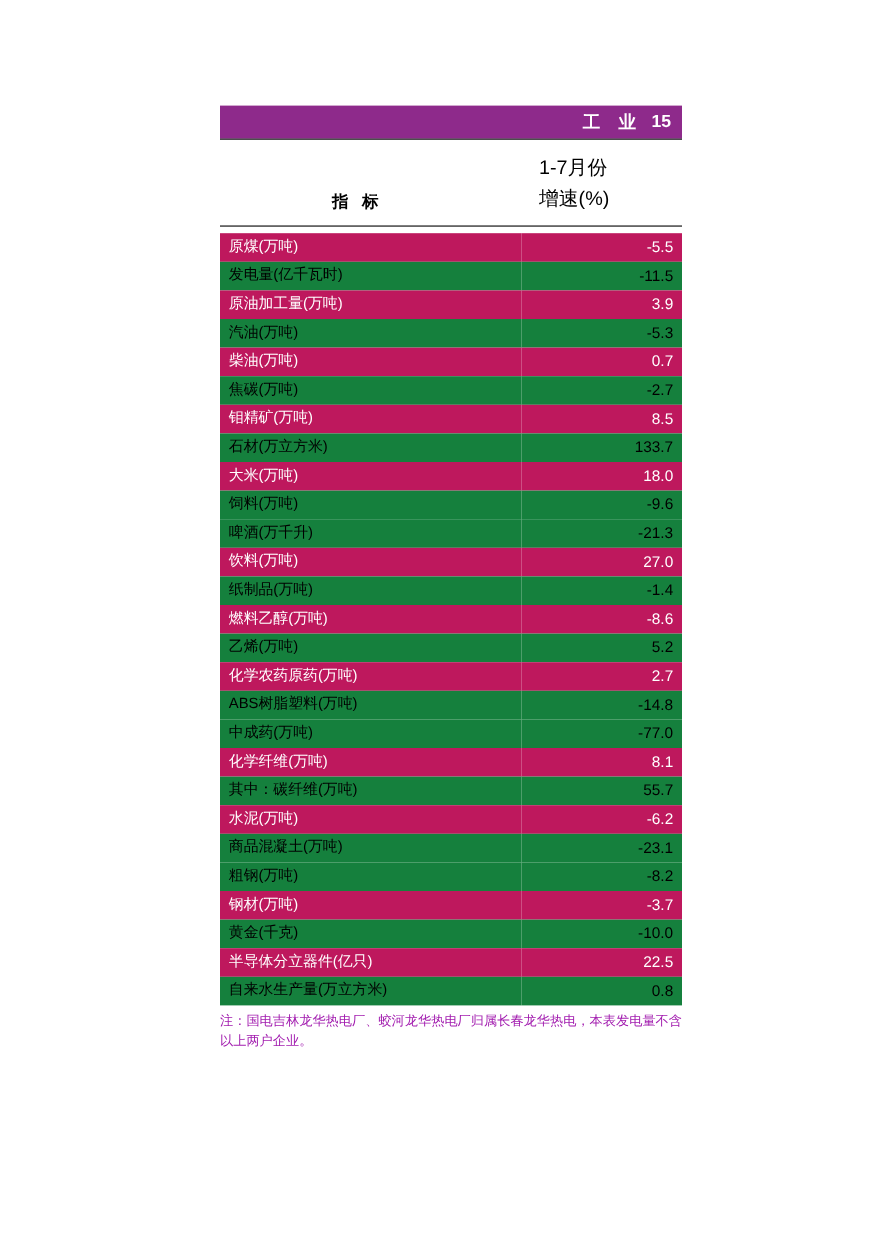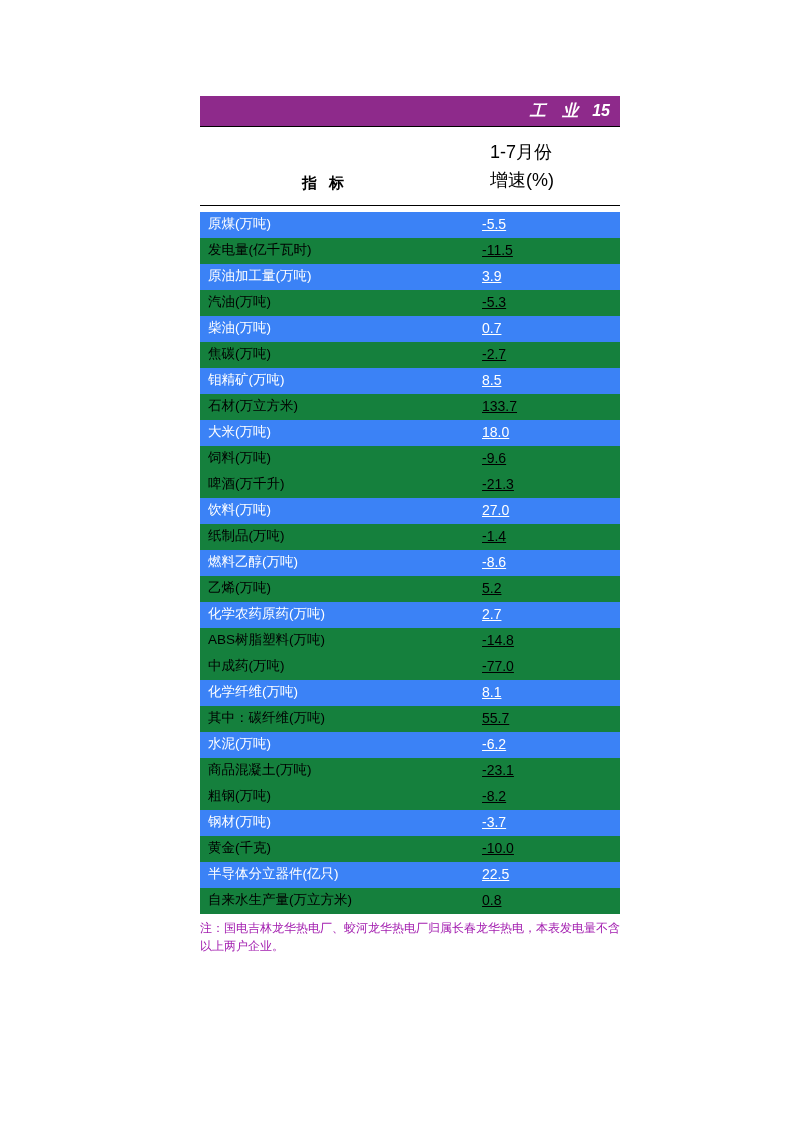--- a/index.html
+++ b/index.html
@@ -32,21 +32,20 @@
     background: #8e2a8b;
     color: #ffffff;
     display: flex;
     align-items: center;
     justify-content: flex-end;
     padding-right: 10px;
     box-sizing: border-box;
     font-size: 16px;
     font-weight: bold;
     letter-spacing: 1px;
-    font-style: italic;
   }
   .header-bar .hdr-label {
     letter-spacing: 6px;
     margin-right: 8px;
   }
   .header-bar .hdr-page {
     letter-spacing: 0;
   }
   
   .doc-title {
@@ -97,26 +96,26 @@
     font-size: 13.5px;
     padding: 4px 8px 4px 8px;
     vertical-align: middle;
     line-height: 1.25;
     height: 18px;
   }
   table.data td.name {
     text-align: left;
   }
   table.data td.val {
+    text-align: right;
     width: 130px;
     font-size: 14px;
-    text-decoration: underline;
   }
   tr.odd td {
-    background: #3b82f6;
+    background: #be185d;
     color: #ffffff;
   }
   tr.even td {
     background: #15803d;
     color: #000000;
   }
   td.indent {
     padding-left: 26px;
   }
   .note {

